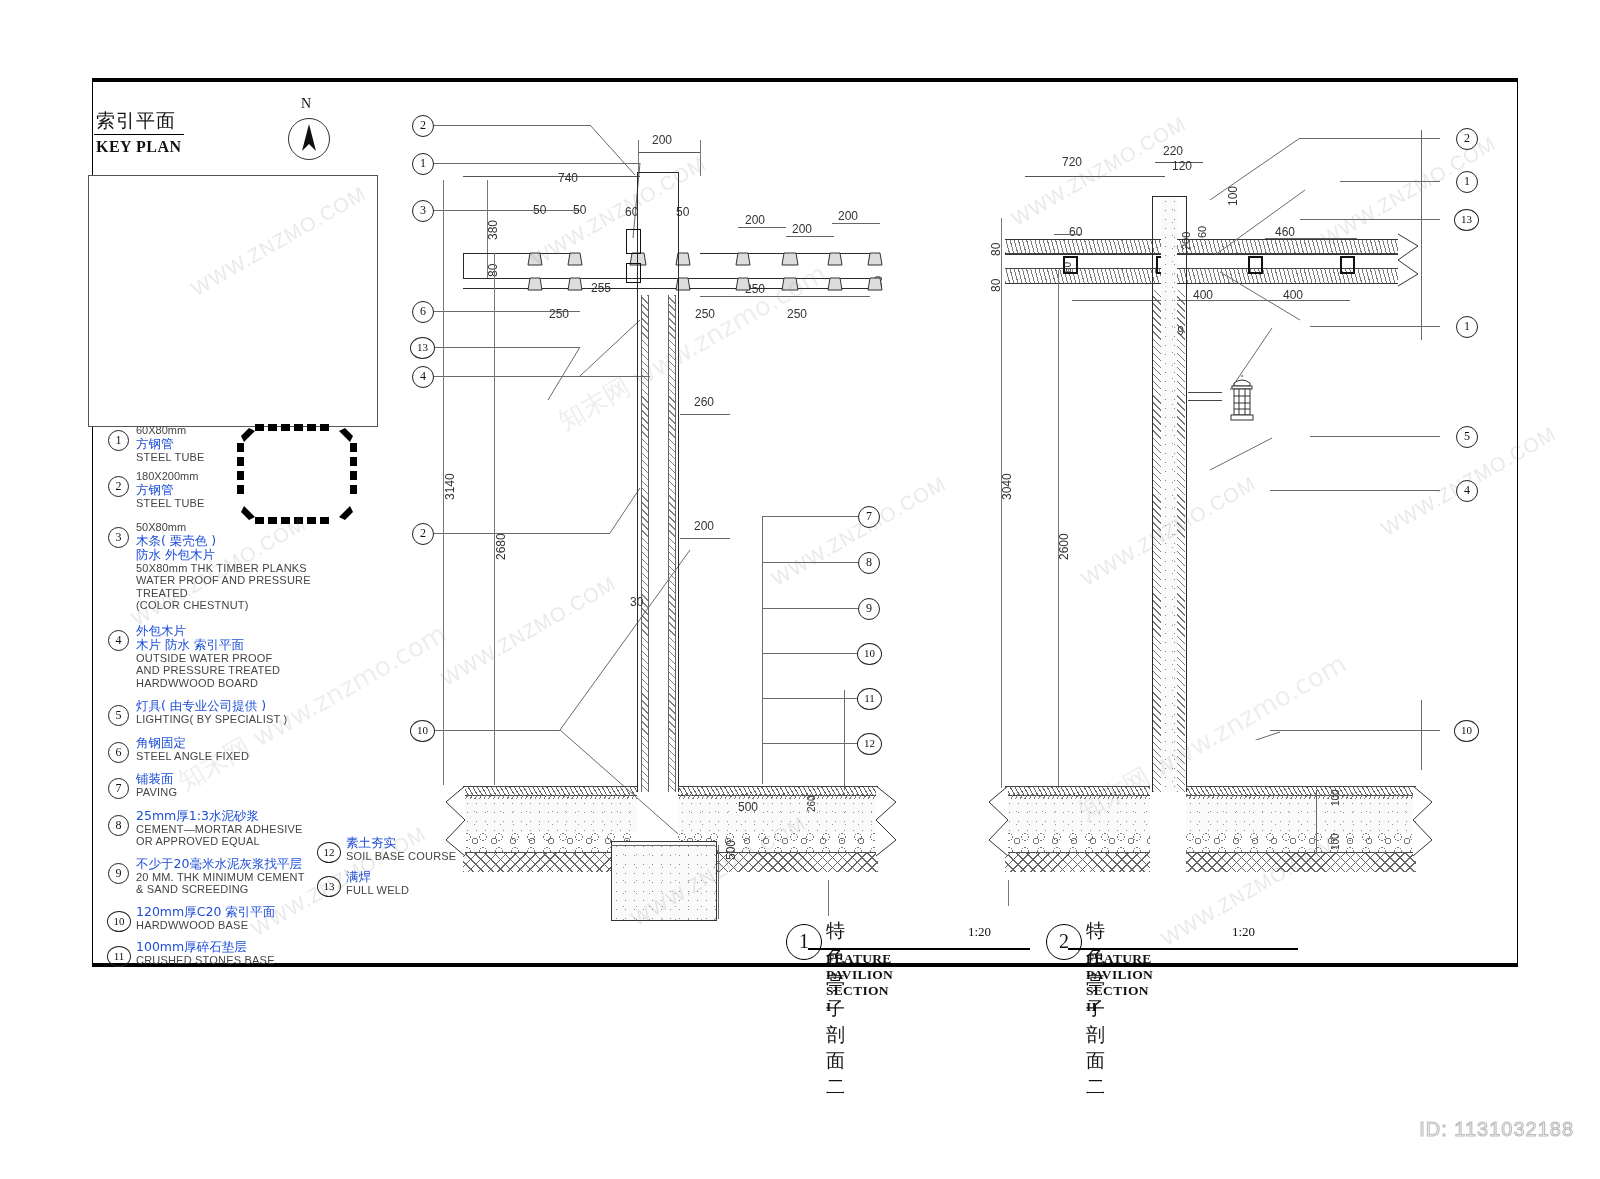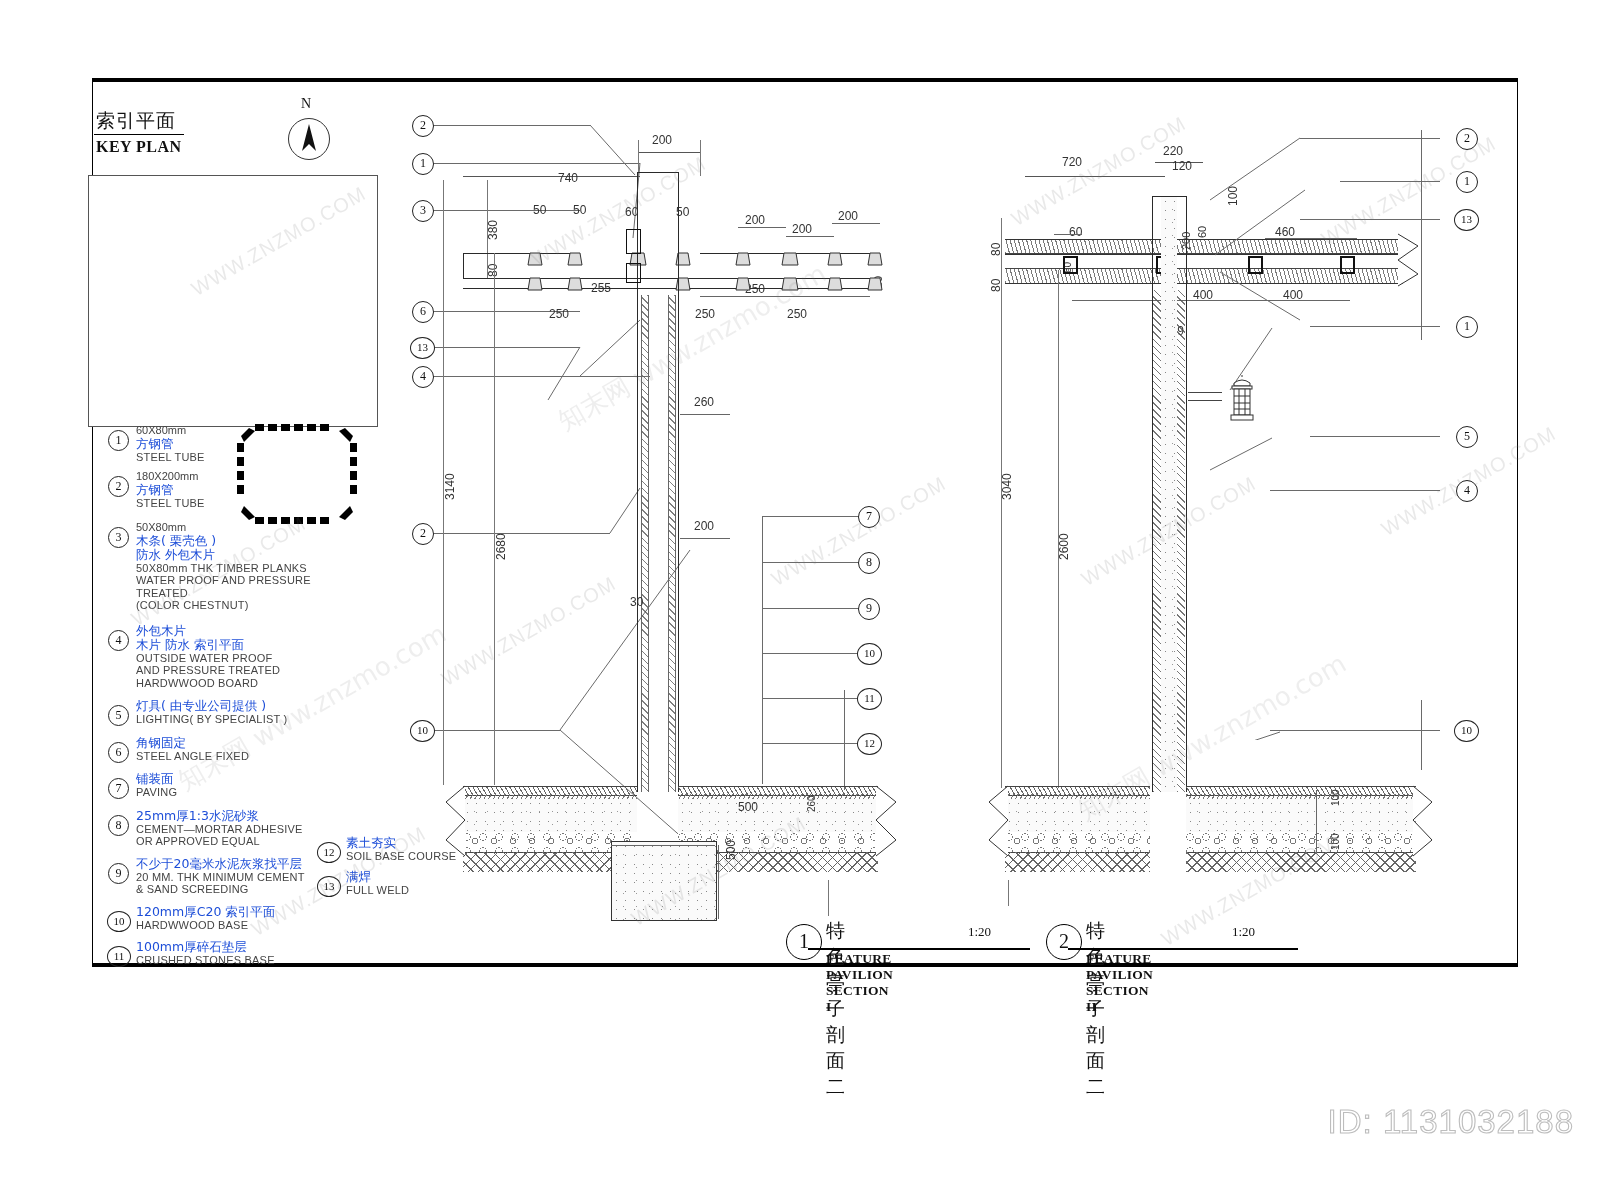--- a/index.html
+++ b/index.html
@@ -68,21 +68,21 @@
   .st-en{position:absolute;left:40px;top:43px;font-family:"Liberation Serif","DejaVu Serif",serif;
          font-size:13.5px;font-weight:bold;letter-spacing:.3px;}
 
   
   .wm{position:absolute;color:rgba(120,120,120,.16);font-size:20px;font-family:"Liberation Sans",sans-serif;
       transform:rotate(-30deg);white-space:nowrap;pointer-events:none;letter-spacing:1px;}
   .wm2{position:absolute;color:rgba(120,120,120,.13);font-size:26px;font-family:"DejaVu Sans",sans-serif;
       transform:rotate(-30deg);white-space:nowrap;pointer-events:none;}
   .brand{position:absolute;right:30px;bottom:84px;font-family:"DejaVu Sans",sans-serif;font-size:56px;
          color:#fff;-webkit-text-stroke:1.4px #b9b9b9;letter-spacing:6px;}
-  .brand-id{position:absolute;right:26px;bottom:38px;font-family:"Liberation Sans",sans-serif;font-size:33px;
+  .brand-id{position:absolute;right:26px;bottom:38px;font-family:"Liberation Sans",sans-serif;font-size:20px;
             color:#fff;-webkit-text-stroke:1.1px #bdbdbd;letter-spacing:1px;}
 </style>
 </head>
 <body>
 
 <div class="sheet">
 
   <div class="frame-top"></div>
   <div class="frame-bot"></div>
   <div class="frame-left"></div>

